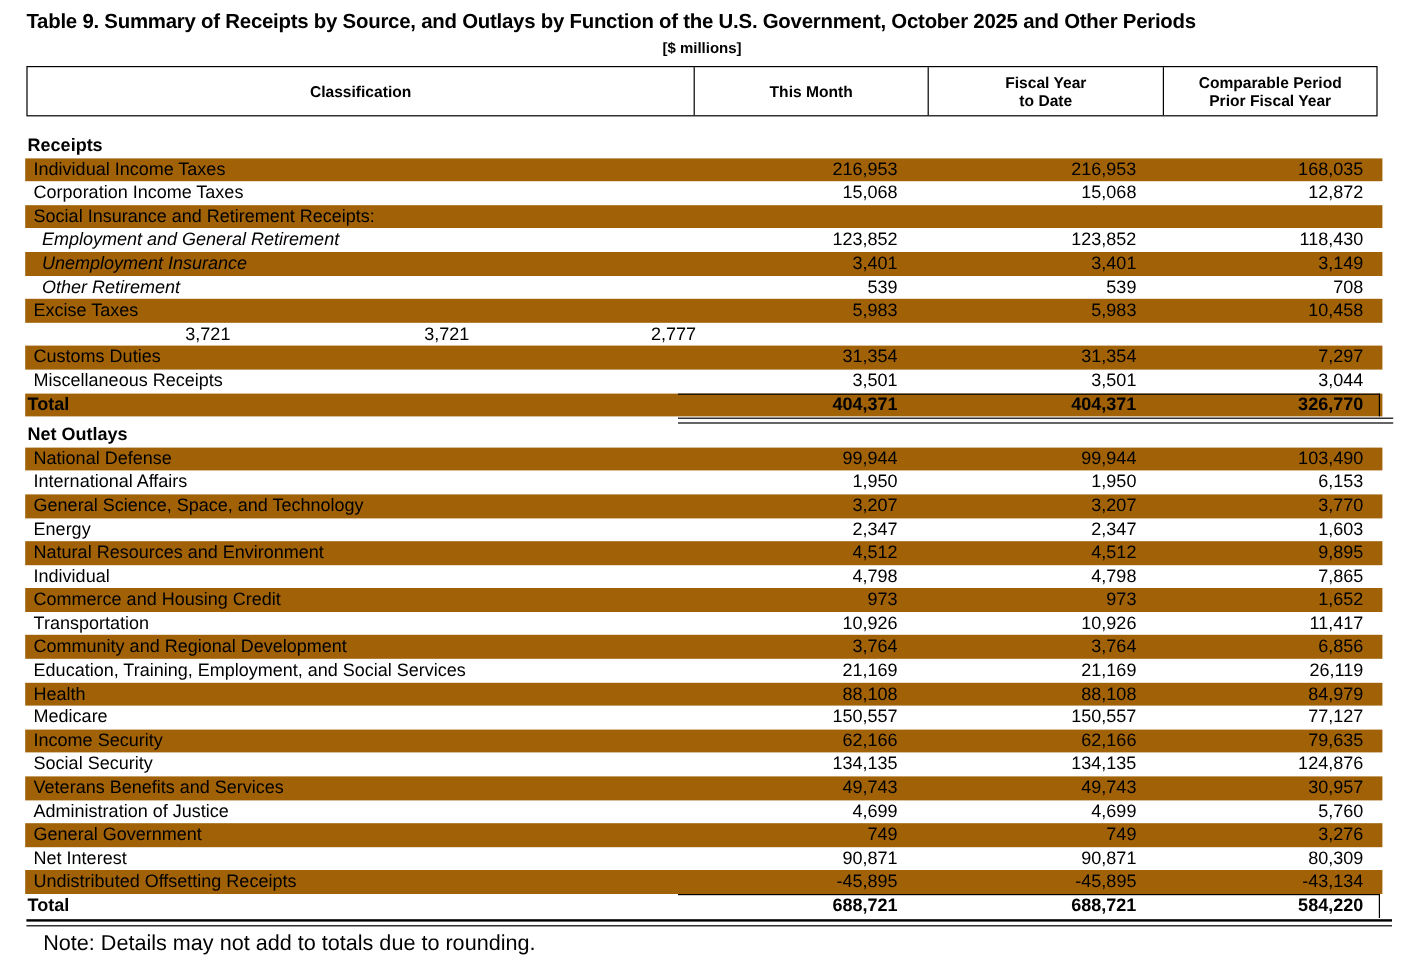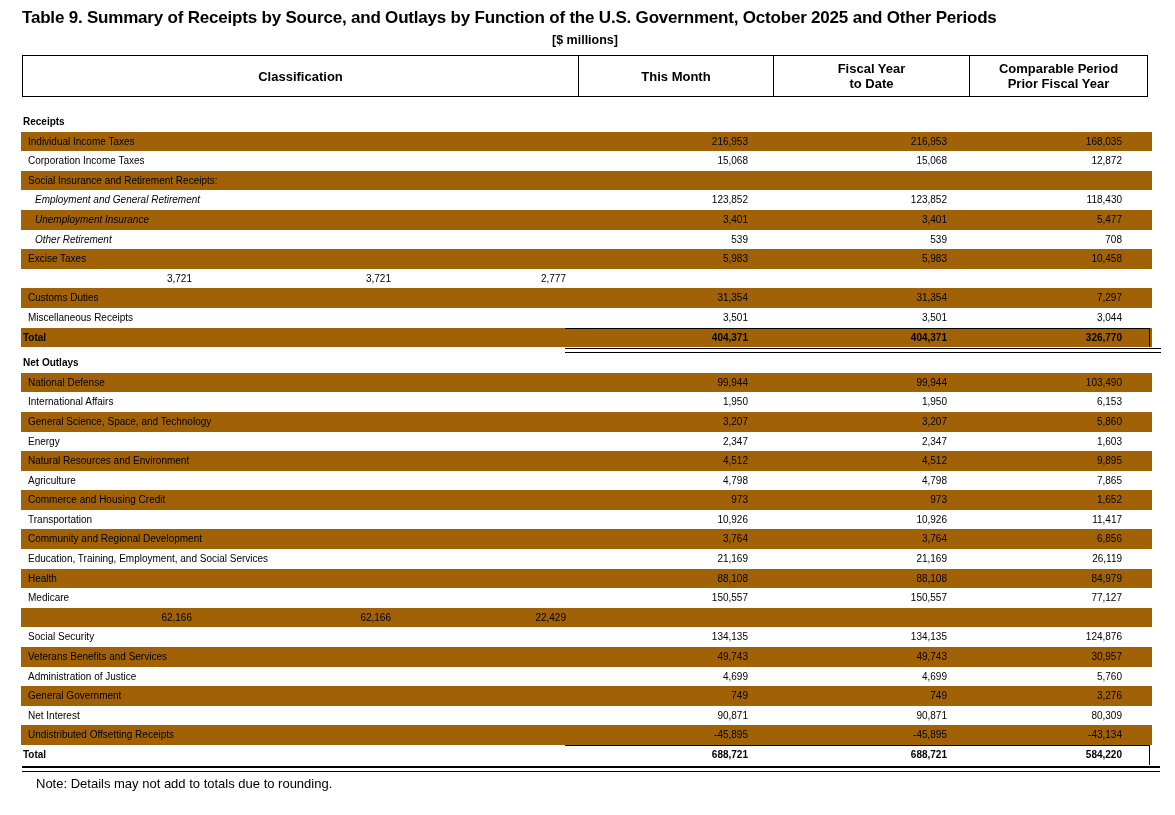--- a/index.html
+++ b/index.html
@@ -12,39 +12,39 @@
   
   #thead{position:absolute;left:22px;top:55px;width:1126px;height:42px;border:1.5px solid #000;box-sizing:border-box;display:flex;}
   #thead .hc{box-sizing:border-box;display:flex;align-items:center;justify-content:center;text-align:center;font-size:13px;font-weight:bold;line-height:15px;white-space:pre-line;}
   #thead .h1{width:555px;}
   #thead .h2{width:195px;border-left:1.5px solid #000;}
   #thead .h3{width:196px;border-left:1.5px solid #000;}
   #thead .h4{width:177px;border-left:1.5px solid #000;flex:1;}
 
   
   #tbody{position:absolute;left:21px;top:112px;width:1131px;}
-  .row{height:19.6px;display:flex;position:relative;font-size:10px;line-height:19.5px;}
+  .row{height:19.6px;display:flex;position:relative;font-size:15px;line-height:19.5px;}
   .row.shaded{background:#a16207;}
   .row.hdr .c1, .row.total .c{font-weight:bold;}
   .c{box-sizing:border-box;white-space:nowrap;overflow:visible;}
   .c1{width:556px;padding-left:2px;}
   .c1.ind1{padding-left:7px;}
   .c1.ind2{padding-left:14px;font-style:italic;}
   .c2{width:195px;text-align:right;padding-right:24px;}
   .c3{width:196px;text-align:right;padding-right:21px;}
-  .c4{width:184px;text-align:right;padding-right:30px;}
+  .c4{width:184px;text-align:right;padding-right:16px;}
   .overline{position:absolute;left:544px;right:2px;top:0;border-top:1.5px solid #000;height:0;}
   .endtick{position:absolute;right:2px;top:0;height:100%;width:1.5px;background:#000;}
 
   .rule-numeric{height:6px;position:relative;}
   .rule-numeric .bar{position:absolute;left:544px;width:596px;top:1px;height:3px;border-top:1.5px solid #000;border-bottom:1.5px solid #000;box-sizing:content-box;}
   .rule-full{height:8px;position:relative;}
   .rule-full .bar{position:absolute;left:1px;width:1138px;top:1px;height:3.5px;border-top:2px solid #000;border-bottom:1.5px solid #000;box-sizing:content-box;}
 
-  #note{position:absolute;left:36px;top:776px;font-size:13px;}
+  #note{position:absolute;left:36px;top:776px;font-size:18px;}
 </style>
 </head>
 <body>
 
 <div id="page">
   <div id="title">Table 9. Summary of Receipts by Source, and Outlays by Function of the U.S. Government, October 2025 and Other Periods</div>
   <div id="subtitle">[$ millions]</div>
 
   <div id="thead">
     <div class="hc h1">Classification</div>
@@ -83,21 +83,21 @@
       <div class="row">
         <div class="c c1 ind2">Employment and General Retirement</div>
         <div class="c c2">123,852</div>
         <div class="c c3">123,852</div>
         <div class="c c4">118,430</div>
       </div>
       <div class="row shaded">
         <div class="c c1 ind2">Unemployment Insurance</div>
         <div class="c c2">3,401</div>
         <div class="c c3">3,401</div>
-        <div class="c c4">5,477</div>
+        <div class="c c4">3,149</div>
       </div>
       <div class="row">
         <div class="c c1 ind2">Other Retirement</div>
         <div class="c c2">539</div>
         <div class="c c3">539</div>
         <div class="c c4">708</div>
       </div>
       <div class="row shaded">
         <div class="c c1 ind1">Excise Taxes</div>
         <div class="c c2">5,983</div>
@@ -147,36 +147,36 @@
       <div class="row">
         <div class="c c1 ind1">International Affairs</div>
         <div class="c c2">1,950</div>
         <div class="c c3">1,950</div>
         <div class="c c4">6,153</div>
       </div>
       <div class="row shaded">
         <div class="c c1 ind1">General Science, Space, and Technology</div>
         <div class="c c2">3,207</div>
         <div class="c c3">3,207</div>
-        <div class="c c4">5,860</div>
+        <div class="c c4">3,770</div>
       </div>
       <div class="row">
         <div class="c c1 ind1">Energy</div>
         <div class="c c2">2,347</div>
         <div class="c c3">2,347</div>
         <div class="c c4">1,603</div>
       </div>
       <div class="row shaded">
         <div class="c c1 ind1">Natural Resources and Environment</div>
         <div class="c c2">4,512</div>
         <div class="c c3">4,512</div>
         <div class="c c4">9,895</div>
       </div>
       <div class="row">
-        <div class="c c1 ind1">Agriculture</div>
+        <div class="c c1 ind1">Individual</div>
         <div class="c c2">4,798</div>
         <div class="c c3">4,798</div>
         <div class="c c4">7,865</div>
       </div>
       <div class="row shaded">
         <div class="c c1 ind1">Commerce and Housing Credit</div>
         <div class="c c2">973</div>
         <div class="c c3">973</div>
         <div class="c c4">1,652</div>
       </div>
@@ -204,23 +204,24 @@
         <div class="c c3">88,108</div>
         <div class="c c4">84,979</div>
       </div>
       <div class="row">
         <div class="c c1 ind1">Medicare</div>
         <div class="c c2">150,557</div>
         <div class="c c3">150,557</div>
         <div class="c c4">77,127</div>
       </div>
       <div class="row shaded">
+        <div class="c c1 ind1">Income Security</div>
         <div class="c c2">62,166</div>
         <div class="c c3">62,166</div>
-        <div class="c c4">22,429</div>
+        <div class="c c4">79,635</div>
       </div>
       <div class="row">
         <div class="c c1 ind1">Social Security</div>
         <div class="c c2">134,135</div>
         <div class="c c3">134,135</div>
         <div class="c c4">124,876</div>
       </div>
       <div class="row shaded">
         <div class="c c1 ind1">Veterans Benefits and Services</div>
         <div class="c c2">49,743</div>

